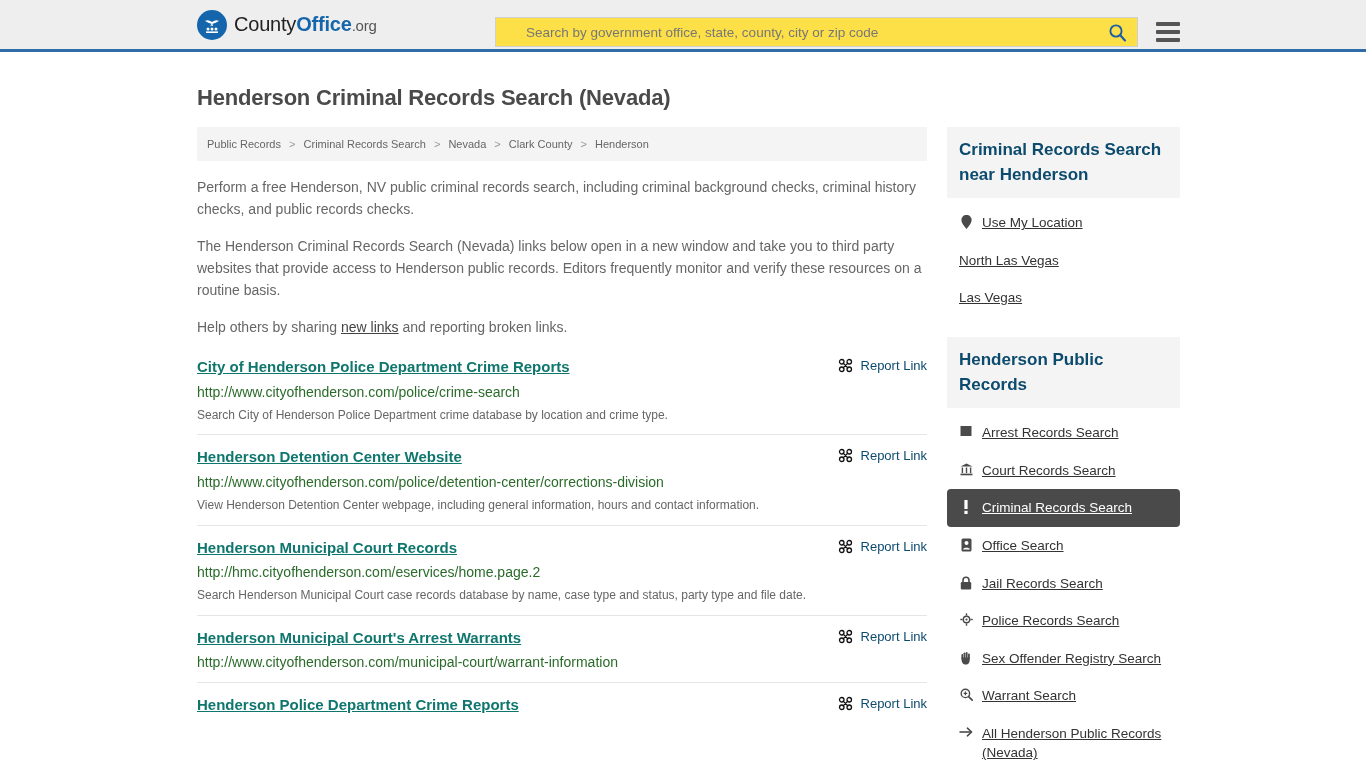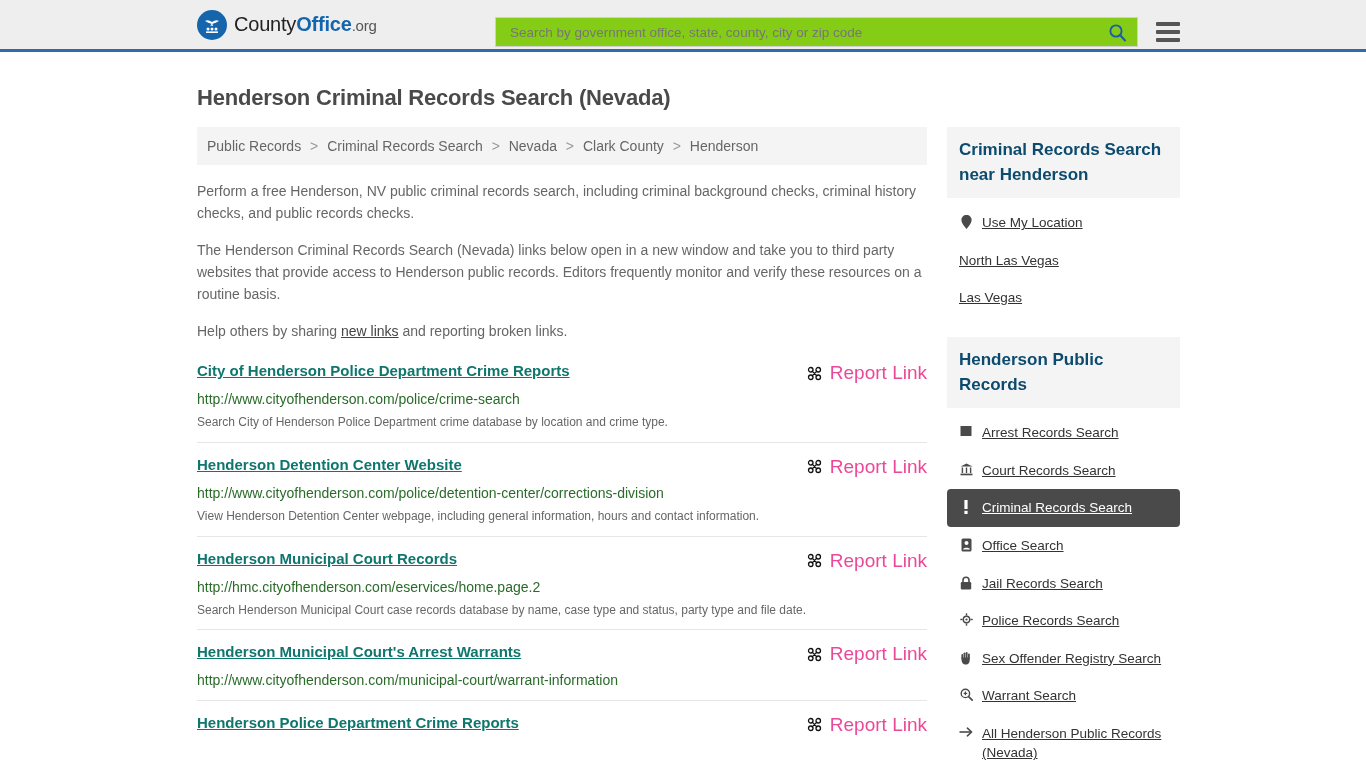--- a/index.html
+++ b/index.html
@@ -49,25 +49,25 @@
     position: absolute;
     left: 495px;
     top: 17px;
     display: flex;
     align-items: center;
     gap: 16px;
   }
   .search-box {
     width: 643px;
     height: 30px;
-    background: #84cc16;
+    background: #fde047;
     border: 1px solid #cfcfcf;
     display: flex;
     align-items: center;
-    padding: 0 8px 0 12px;
+    padding: 0 8px 0 28px;
   }
   .search-input {
     border: 0;
     outline: none;
     flex: 1;
     font-size: 13.5px;
     color: #555;
     font-family: "Liberation Sans", sans-serif;
     background: transparent;
   }
@@ -98,21 +98,21 @@
     letter-spacing: -0.2px;
   }
   .content-row { display: flex; gap: 20px; }
   .main-col { width: 730px; flex: 0 0 730px; }
   .side-col { width: 233px; flex: 0 0 233px; }
 
   
   .breadcrumb {
     background: #f4f4f4;
     padding: 11px 10px;
-    font-size: 14px;
+    font-size: 11px;
     color: #666;
   }
   .breadcrumb a {
     color: #666;
     text-decoration: none;
   }
   .breadcrumb .sep { color: #999; margin: 0 5px; }
 
   
   .intro p {
@@ -137,21 +137,21 @@
   }
   .result-title {
     font-size: 15px;
     font-weight: bold;
     color: #0f766e;
     cursor: pointer;
     line-height: 1.3;
   }
   .report-link {
     display: flex; align-items: center; gap: 8px;
-    color: #ec4899; font-size: 19px; cursor: pointer;
+    color: #0c4a6e; font-size: 13px; cursor: pointer;
     white-space: nowrap; margin-left: 16px; padding-top: 1px;
   }
   .result-url {
     font-size: 14px;
     color: #2a6b2a;
     margin-top: 6px;
     word-break: break-all;
     line-height: 1.3;
   }
   .result-desc {

